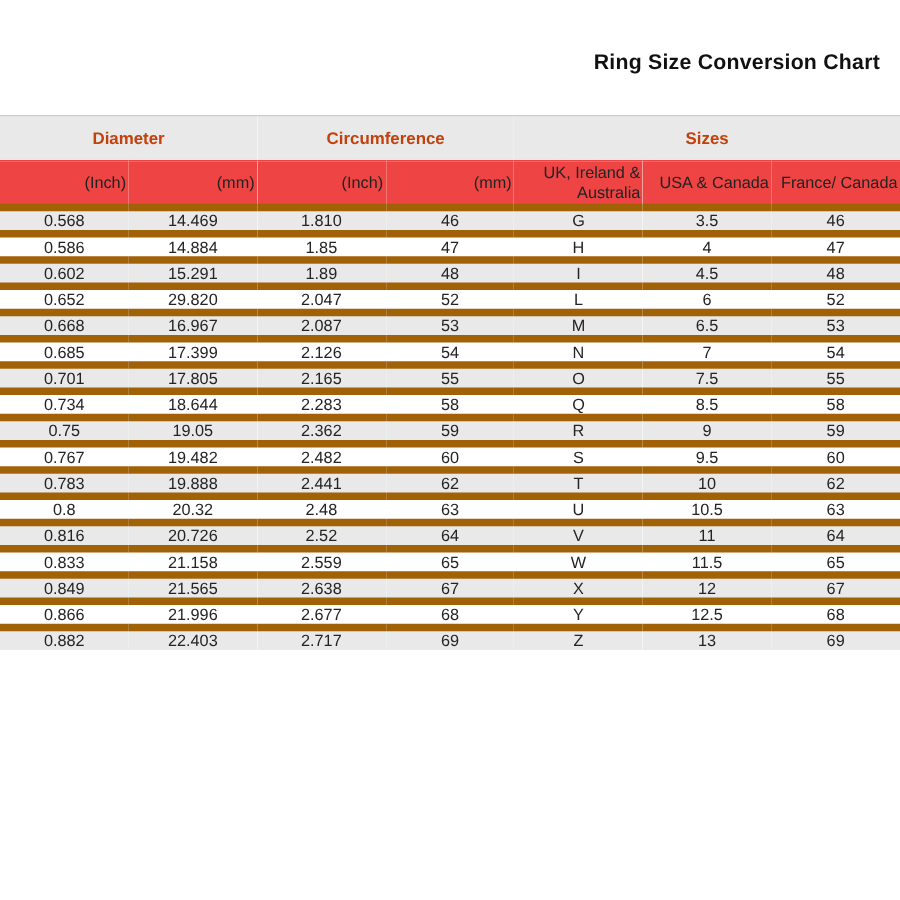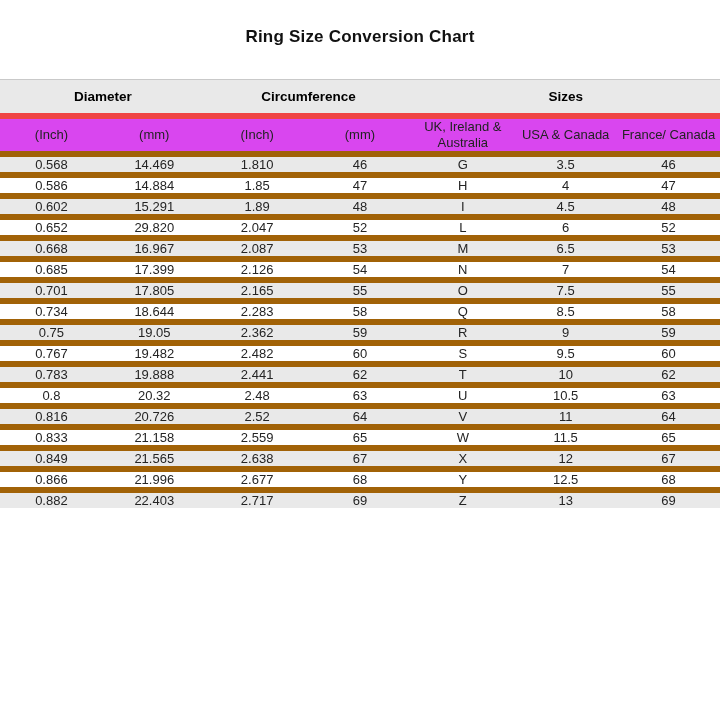--- a/index.html
+++ b/index.html
@@ -11,23 +11,23 @@
     font-family: "Liberation Sans", sans-serif;
     color: #222222;
     overflow: hidden;
   }
   .page {
     width: 720px;
     height: 720px;
     position: relative;
   }
   .title {
-    margin: 3px;
+    margin: 16px;
     padding-top: 24px;
-    text-align: center;
+    text-align: right;
     font-size: 17px;
     font-weight: bold;
     color: #111111;
     letter-spacing: 0.2px;
   }
   table.ring-table {
     width: 720px;
     border-collapse: collapse;
     table-layout: fixed;
     margin-top: 32px;
@@ -42,26 +42,27 @@
     overflow: hidden;
   }
   tr.group-row {
     height: 36px;
     background: #e9e9e9;
     border-top: 1px solid #c9c9c9;
   }
   tr.group-row th {
     font-weight: bold;
     font-size: 13.5px;
-    color: #000000;
+    color: #c2410c;
   }
   tr.sub-row {
     height: 37px;
-    background: #d946ef;
-    border-top: 6px solid #ef4444;
+    background: #ef4444;
+    border-top: 1px solid #ef4444;
+    text-align: right;
   }
   tr.sub-row th {
     font-size: 13px;
     line-height: 1.25;
     color: #222222;
   }
   tr.sub-row th:last-child {
     white-space: nowrap;
   }
   tbody tr {

